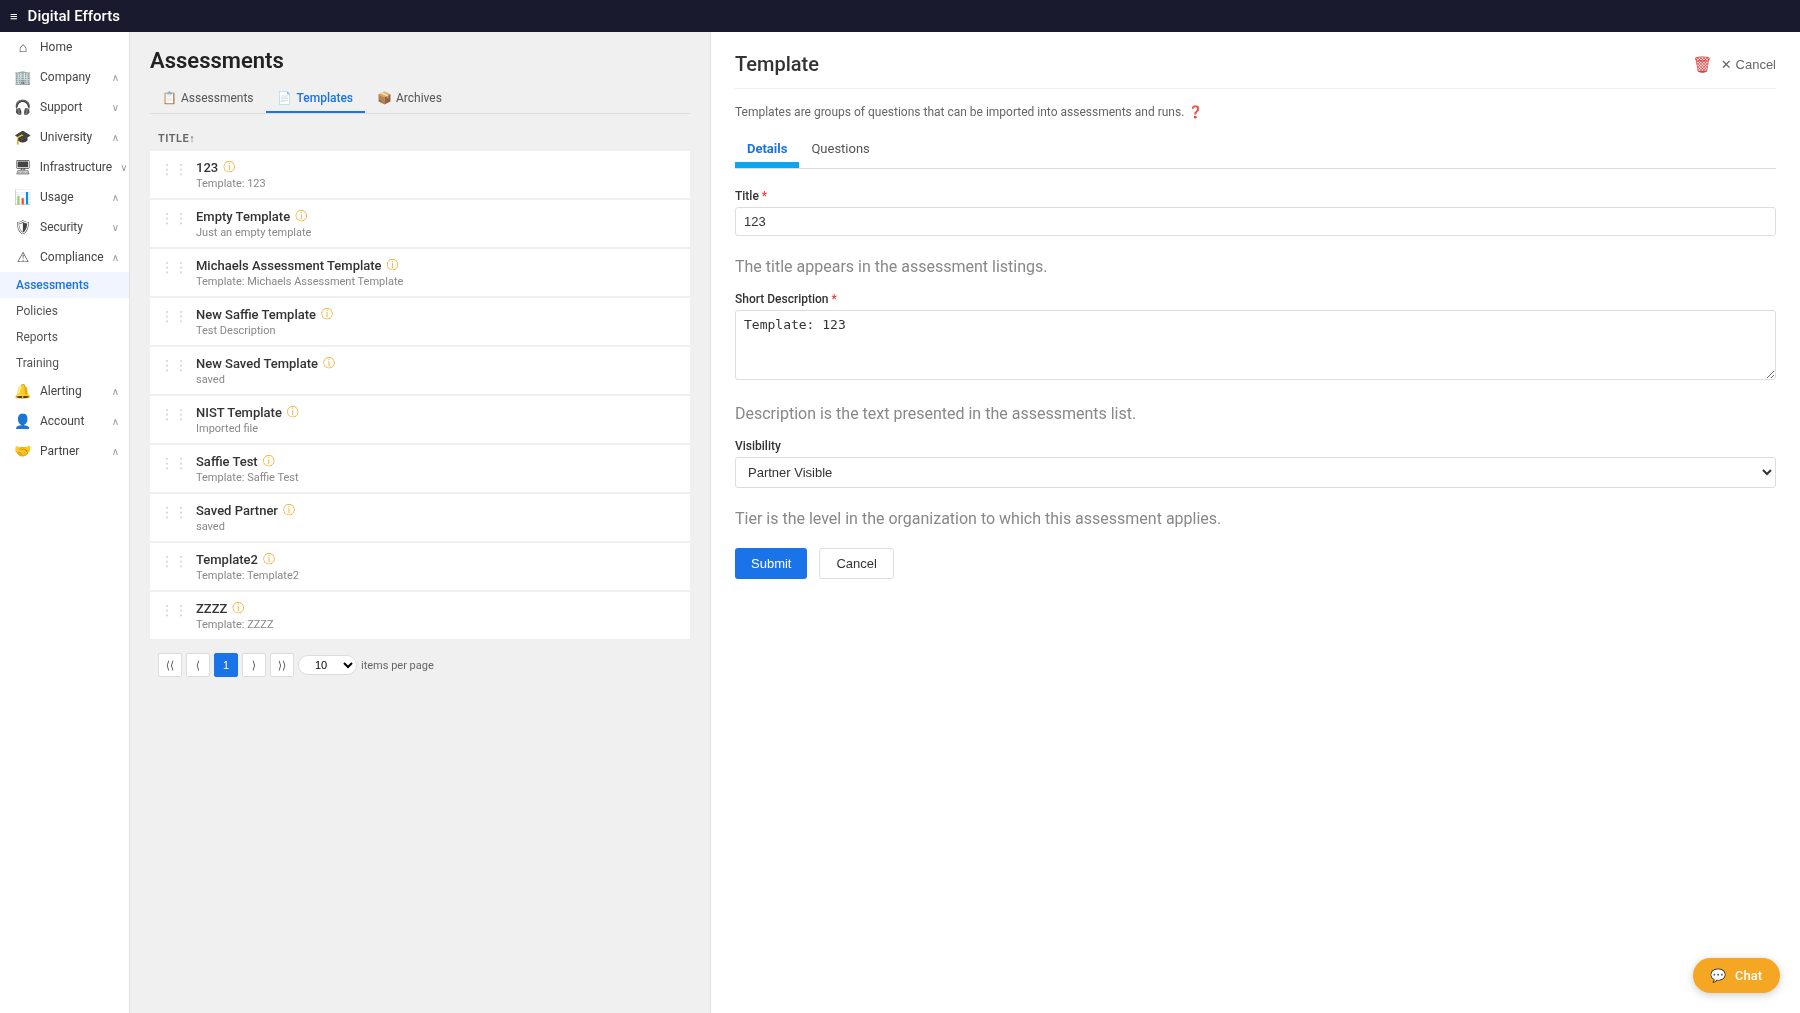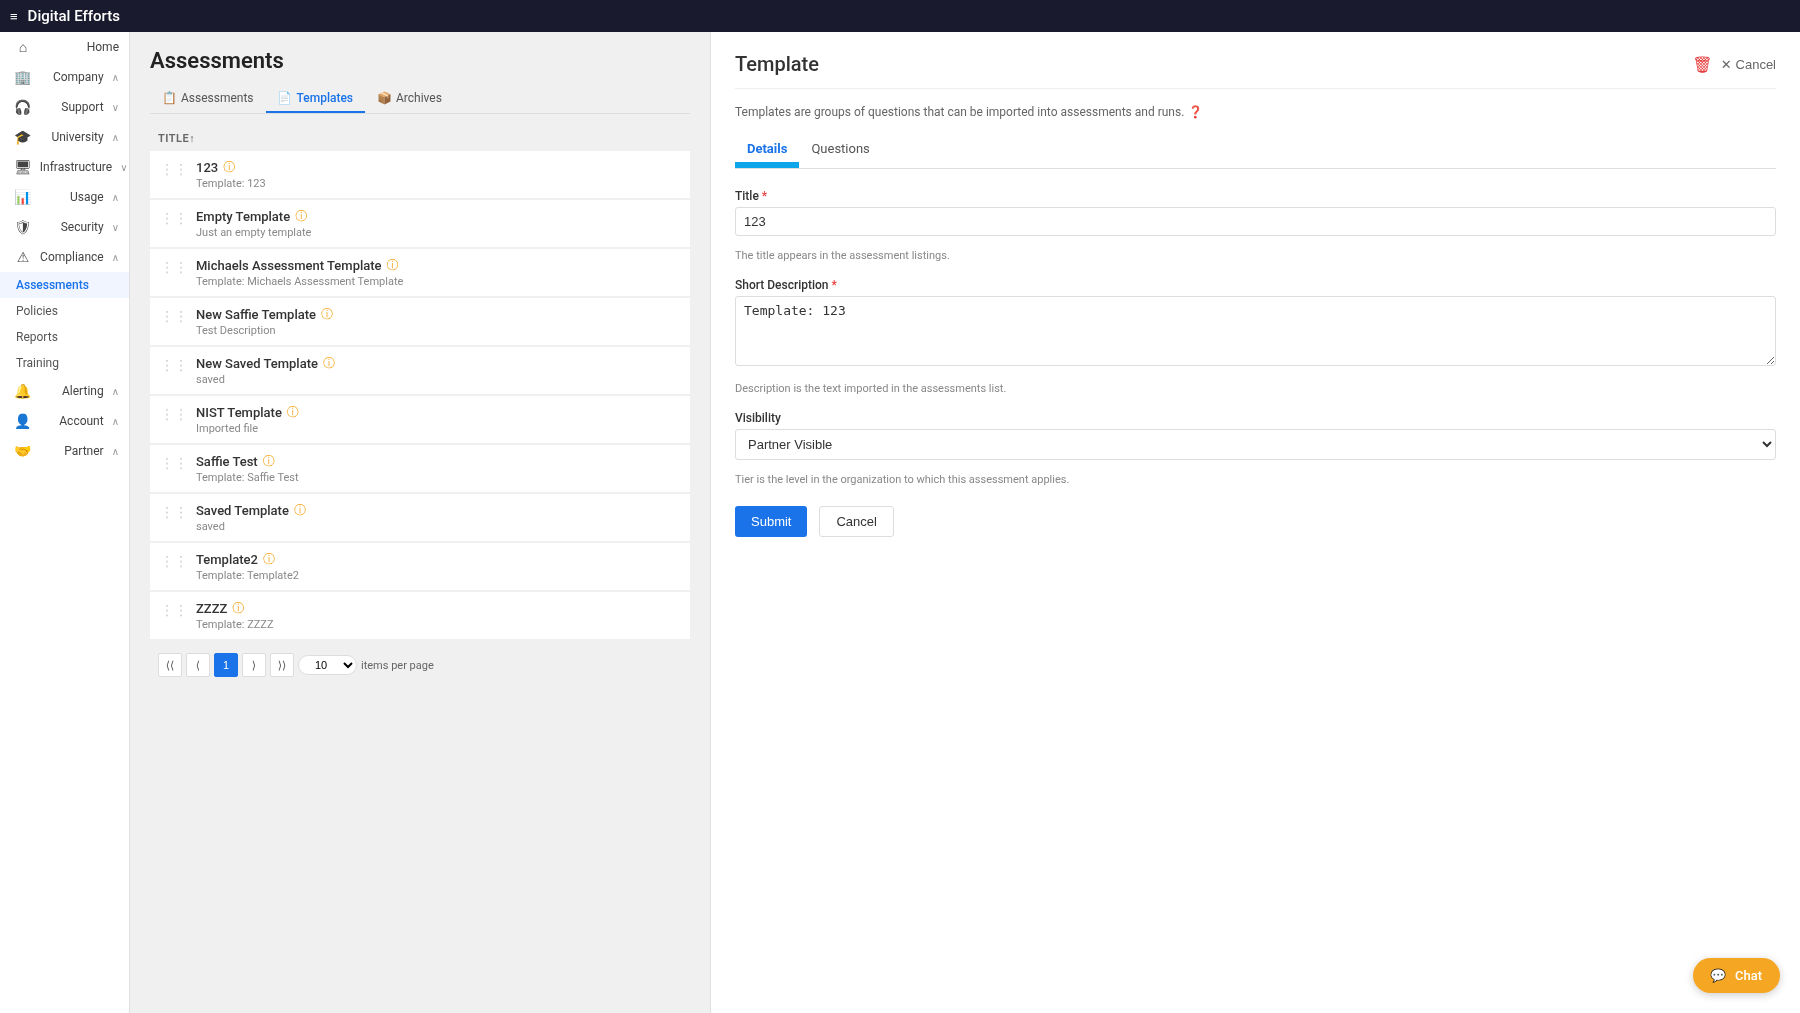--- a/index.html
+++ b/index.html
@@ -13,21 +13,21 @@
     
     .layout { display: flex; width: 100%; height: 100%; padding-top: 32px; }
 
     
     .sidebar { width: 130px; background: #fff; border-right: 1px solid #e0e0e0; display: flex; flex-direction: column; overflow-y: auto; flex-shrink: 0; }
     .sidebar-sub-item { padding: 6px 16px; cursor: pointer; color: #555; font-size: 12px; }
     .sidebar-sub-item.active { color: #1a73e8; font-weight: 500; background: #f0f5ff; }
 
     .sidebar-nav-item { display: flex; align-items: center; padding: 7px 10px 7px 14px; cursor: pointer; color: #444; font-size: 12px; gap: 8px; }
     .sidebar-nav-item .nav-icon { font-size: 14px; width: 18px; text-align: center; }
-    .sidebar-nav-item .nav-label { flex: 1; text-align: right; }
+    .sidebar-nav-item .nav-label { flex: 1; }
     .sidebar-nav-item .chevron { font-size: 10px; color: #999; }
 
     
     .assessments-panel { width: 580px; background: #f0f0f0; padding: 16px 20px; overflow-y: auto; flex-shrink: 0; }
     .assessments-title { font-size: 22px; font-weight: 600; color: #222; margin-bottom: 12px; }
 
     
     .tabs { display: flex; gap: 0; margin-bottom: 12px; border-bottom: 1px solid #ddd; }
     .tab { padding: 6px 12px; cursor: pointer; font-size: 12px; color: #555; display: flex; align-items: center; gap: 4px; border-bottom: 2px solid transparent; }
     .tab.active { color: #1a73e8; border-bottom: 2px solid #1a73e8; font-weight: 500; }
@@ -60,21 +60,21 @@
 
     
     .form-description { font-size: 12px; color: #666; margin-bottom: 16px; display: flex; align-items: center; gap: 4px; }
     .detail-tabs { display: flex; gap: 0; border-bottom: 1px solid #ddd; margin-bottom: 20px; }
     .detail-tab { padding: 6px 12px; cursor: pointer; font-size: 13px; color: #555; border-bottom: 2px solid transparent; }
     .detail-tab.active { color: #1a73e8; border-bottom: 6px solid #0ea5e9; font-weight: 700; }
 
     .form-group { margin-bottom: 16px; }
     .form-label { font-size: 12px; font-weight: 500; color: #333; margin-bottom: 4px; display: block; }
     .form-label .required { color: #e53e3e; }
-    .form-hint { font-size: 11px; color: #888; margin-top: 13px; }
+    .form-hint { font-size: 16px; color: #888; margin-top: 21px; }
     .form-input { width: 100%; border: 1px solid #ddd; border-radius: 3px; padding: 6px 8px; font-size: 13px; color: #333; outline: none; }
     .form-textarea { width: 100%; border: 1px solid #ddd; border-radius: 3px; padding: 6px 8px; font-size: 13px; color: #333; outline: none; resize: vertical; min-height: 70px; }
     .form-select { width: 100%; border: 1px solid #ddd; border-radius: 3px; padding: 6px 8px; font-size: 13px; color: #333; outline: none; background: #fff; appearance: auto; }
 
     .form-actions { display: flex; gap: 12px; margin-top: 20px; }
     .submit-btn { background: #1a73e8; color: #fff; border: none; border-radius: 3px; padding: 7px 16px; font-size: 13px; cursor: pointer; }
     .cancel-form-btn { background: #fff; color: #333; border: 1px solid #ddd; border-radius: 3px; padding: 7px 16px; font-size: 13px; cursor: pointer; }
 
     
     .chat-fab { position: fixed; bottom: 20px; right: 20px; background: #f5a623; color: #fff; border-radius: 24px; padding: 10px 18px; display: flex; align-items: center; gap: 8px; font-size: 13px; font-weight: 500; cursor: pointer; box-shadow: 0 2px 8px rgba(0,0,0,0.2); }
@@ -248,21 +248,21 @@
               <span>Saffie Test</span>
               <span class="info-icon">ⓘ</span>
             </div>
             <div class="template-desc">Template: Saffie Test</div>
           </div>
         </div>
         <div class="template-row">
           <span class="drag-handle">⋮⋮</span>
           <div class="template-info">
             <div class="template-name">
-              <span>Saved Template</span>
+              <span>Saved Partner</span>
               <span class="info-icon">ⓘ</span>
             </div>
             <div class="template-desc">saved</div>
           </div>
         </div>
         <div class="template-row">
           <span class="drag-handle">⋮⋮</span>
           <div class="template-info">
             <div class="template-name">
               <span>Template2</span>
@@ -331,21 +331,21 @@
         <input class="form-input" type="text" value="123" style="">
         <div class="form-hint">The title appears in the assessment listings.</div>
       </div>
 
       <div class="form-group">
         <label class="form-label">
           <span>Short Description</span>
           <span class="required"> *</span>
         </label>
         <textarea class="form-textarea" style="">Template: 123</textarea>
-        <div class="form-hint">Description is the text imported in the assessments list.</div>
+        <div class="form-hint">Description is the text presented in the assessments list.</div>
       </div>
 
       <div class="form-group">
         <label class="form-label">Visibility</label>
         <select class="form-select">
           <option>Partner Visible</option>
           <option>Company Visible</option>
           <option>Private</option>
         </select>
         <div class="form-hint">Tier is the level in the organization to which this assessment applies.</div>

